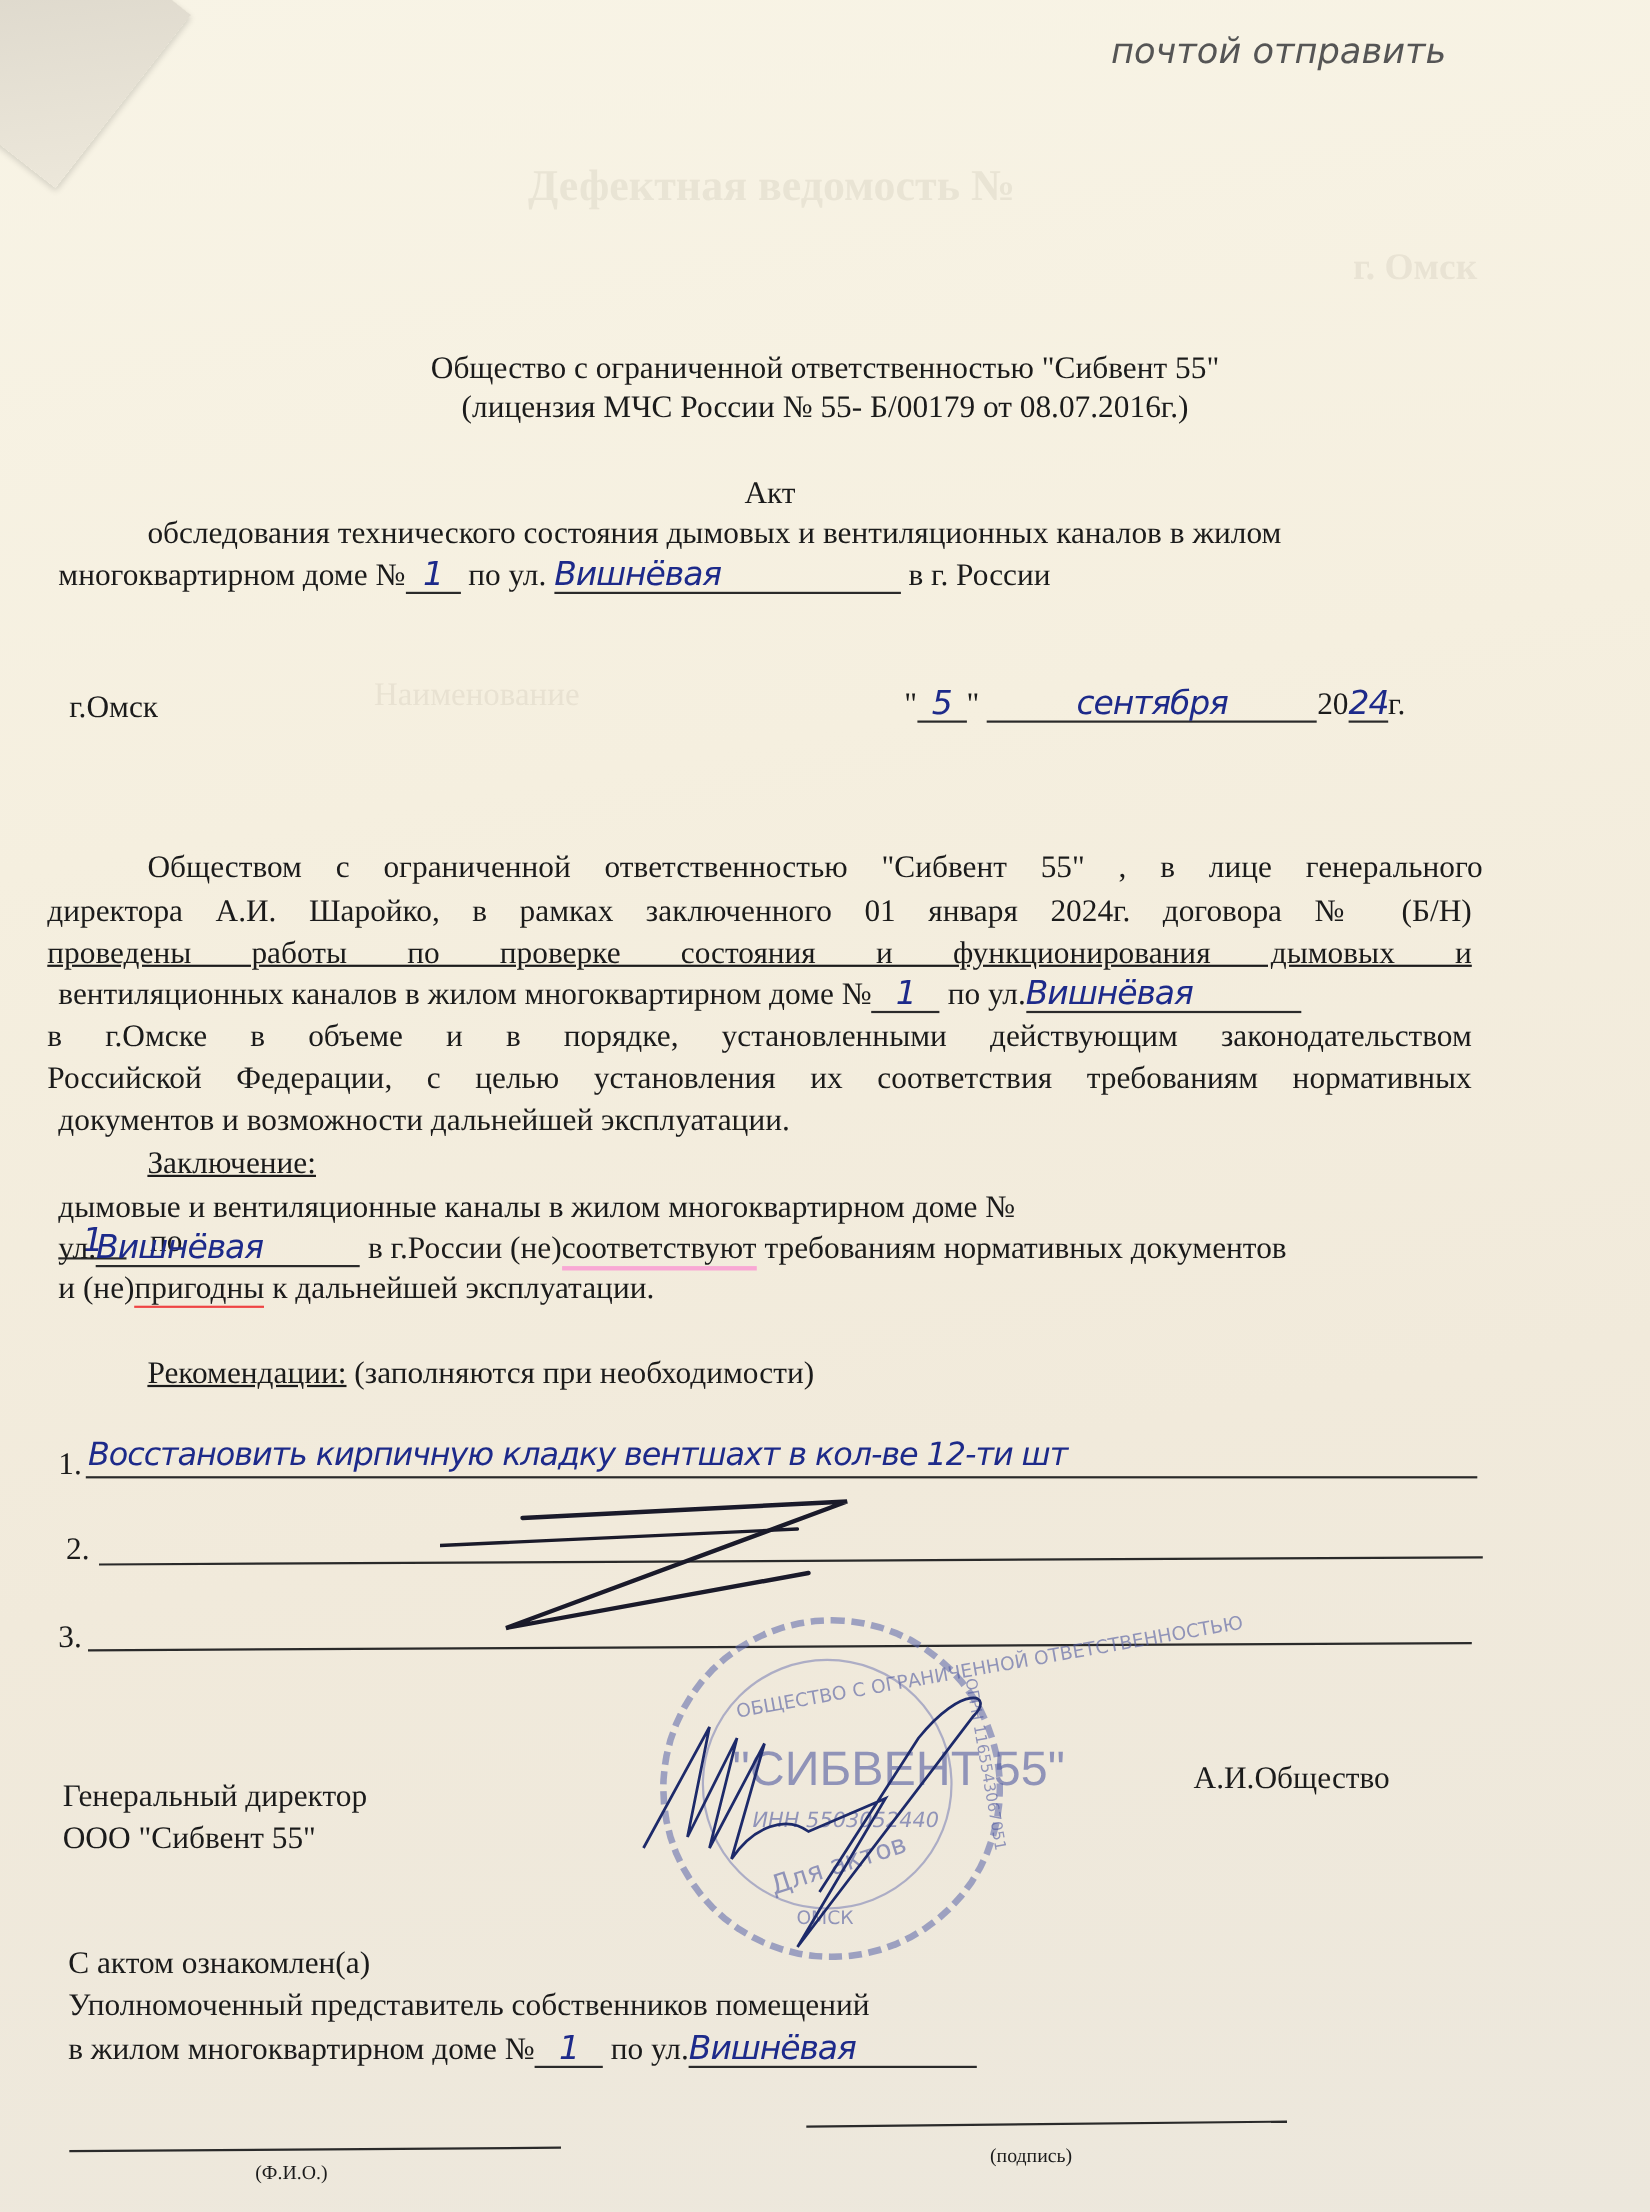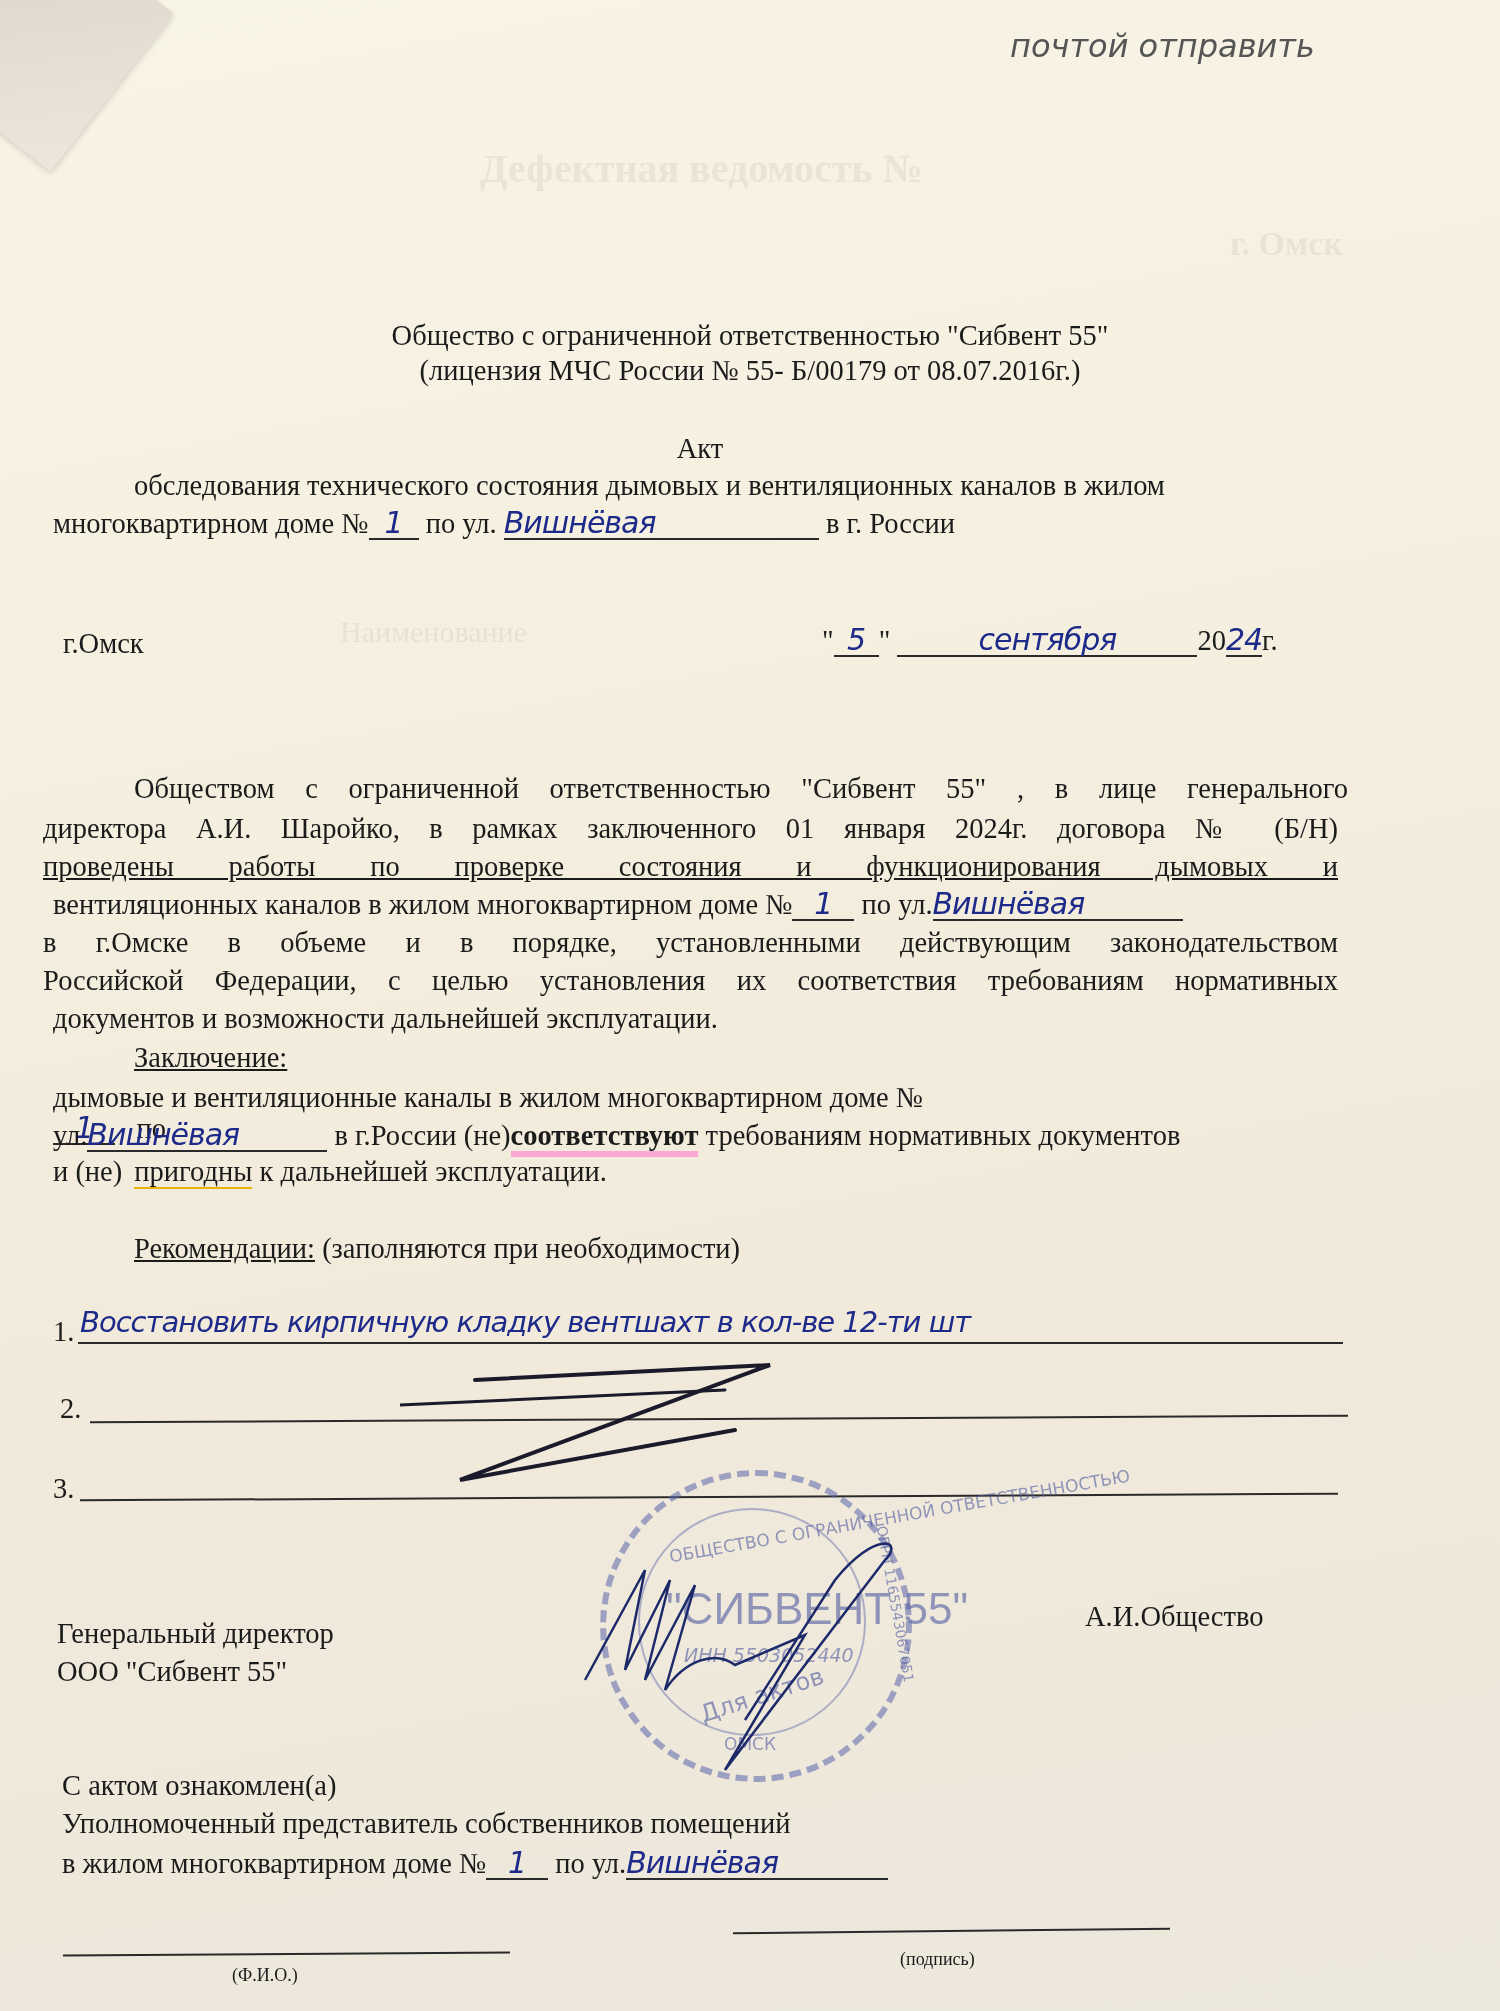--- a/index.html
+++ b/index.html
@@ -77,25 +77,25 @@
 <div class="just" style="top:965px;">Российской Федерации, с целью установления их соответствия требованиям нормативных</div>
 <div class="just-last" style="top:1003px;">документов и возможности дальнейшей эксплуатации.</div>
 
 <div class="t u" style="left:134px; top:1044px;">Заключение:</div>
 <div class="t" style="left:53px; top:1084px; width:1295px; display:flex; flex-direction:column;">
   <span>дымовые и вентиляционные каналы в жилом многоквартирном доме №</span>
   <span><span class="fill hw" style="width:62px;">1</span>&nbsp;&nbsp;&nbsp;<span>по</span></span>
 </div>
 <div class="t" style="left:53px; top:1120px;">
   <span>ул.</span><span class="fill hw" style="width:240px; text-align:left;">Вишнёвая</span>
-  <span>в г.России (не)</span><span style="border-bottom:6px solid #f9a8d4;font-weight:bold;">соответствуют</span>
+  <span>в г.России (не)</span><span style="border-bottom:4px solid #f9a8d4;">соответствуют</span>
   <span>требованиям нормативных документов</span>
 </div>
 <div class="t" style="left:53px; top:1158px;">
-  <span>и (не)</span><span style="border-bottom:2px solid #eab308;margin-left:12px;">пригодны</span>
+  <span>и (не)</span><span style="border-bottom:2px solid #ef4444;">пригодны</span>
   <span>к дальнейшей эксплуатации.</span>
 </div>
 
 <div class="t" style="left:134px; top:1235px;">
   <span class="u">Рекомендации:</span>
   <span>(заполняются при необходимости)</span>
 </div>
 
 <div class="t" style="left:53px; top:1318px;">1.</div>
 <div class="t hw" style="left:80px; top:1308px; font-size:29px;">Восстановить кирпичную кладку вентшахт в кол-ве 12-ти шт</div>

